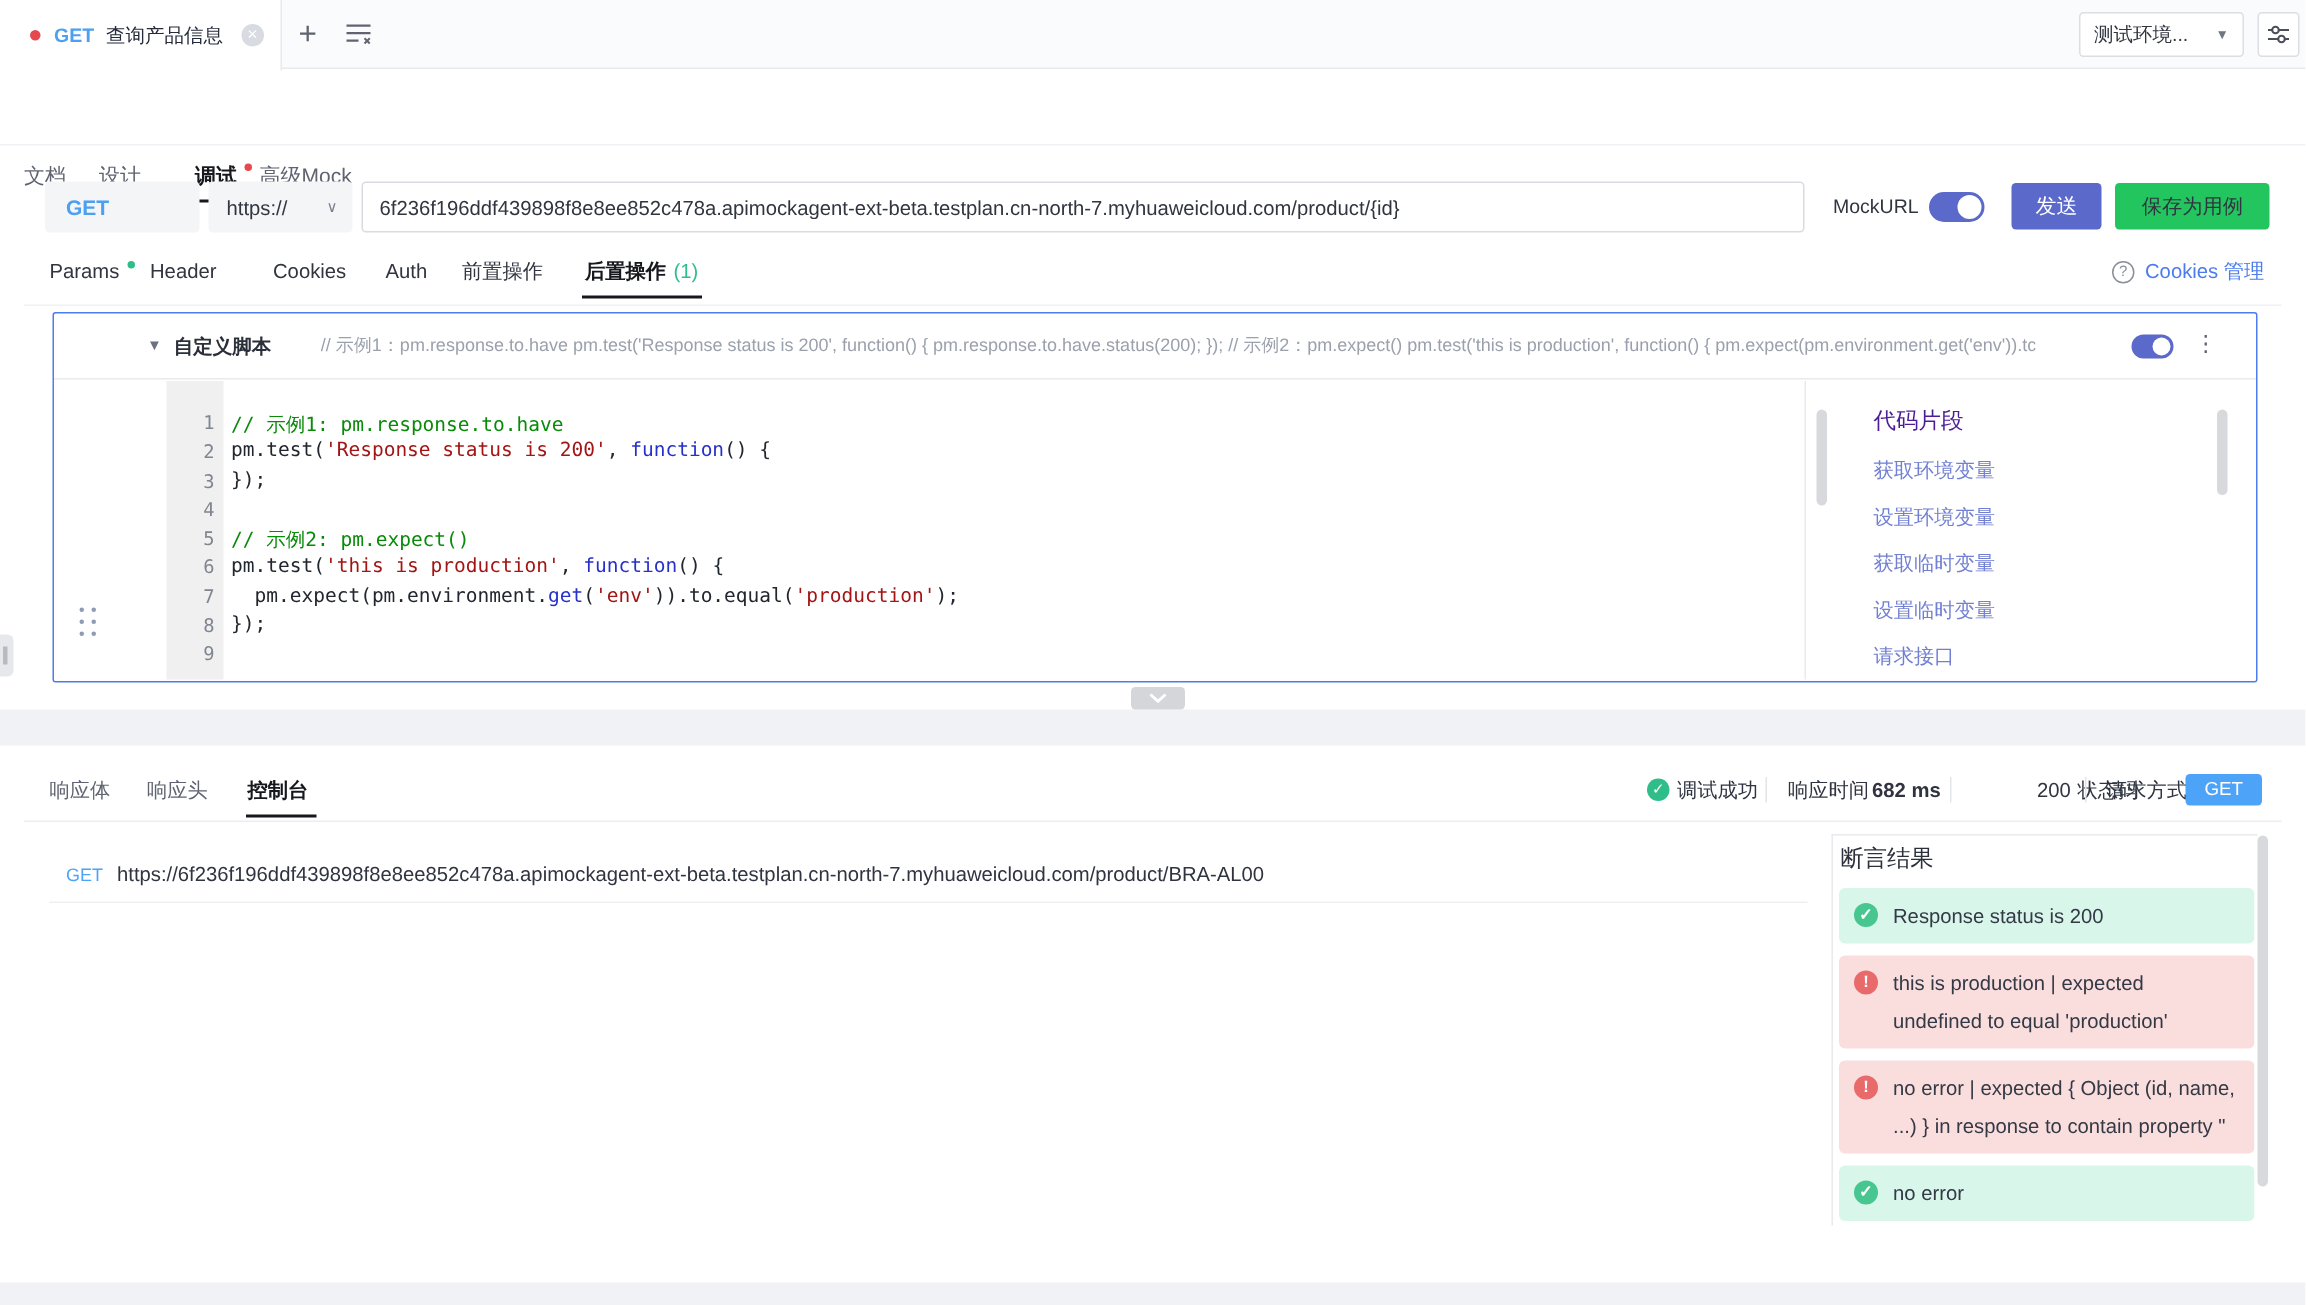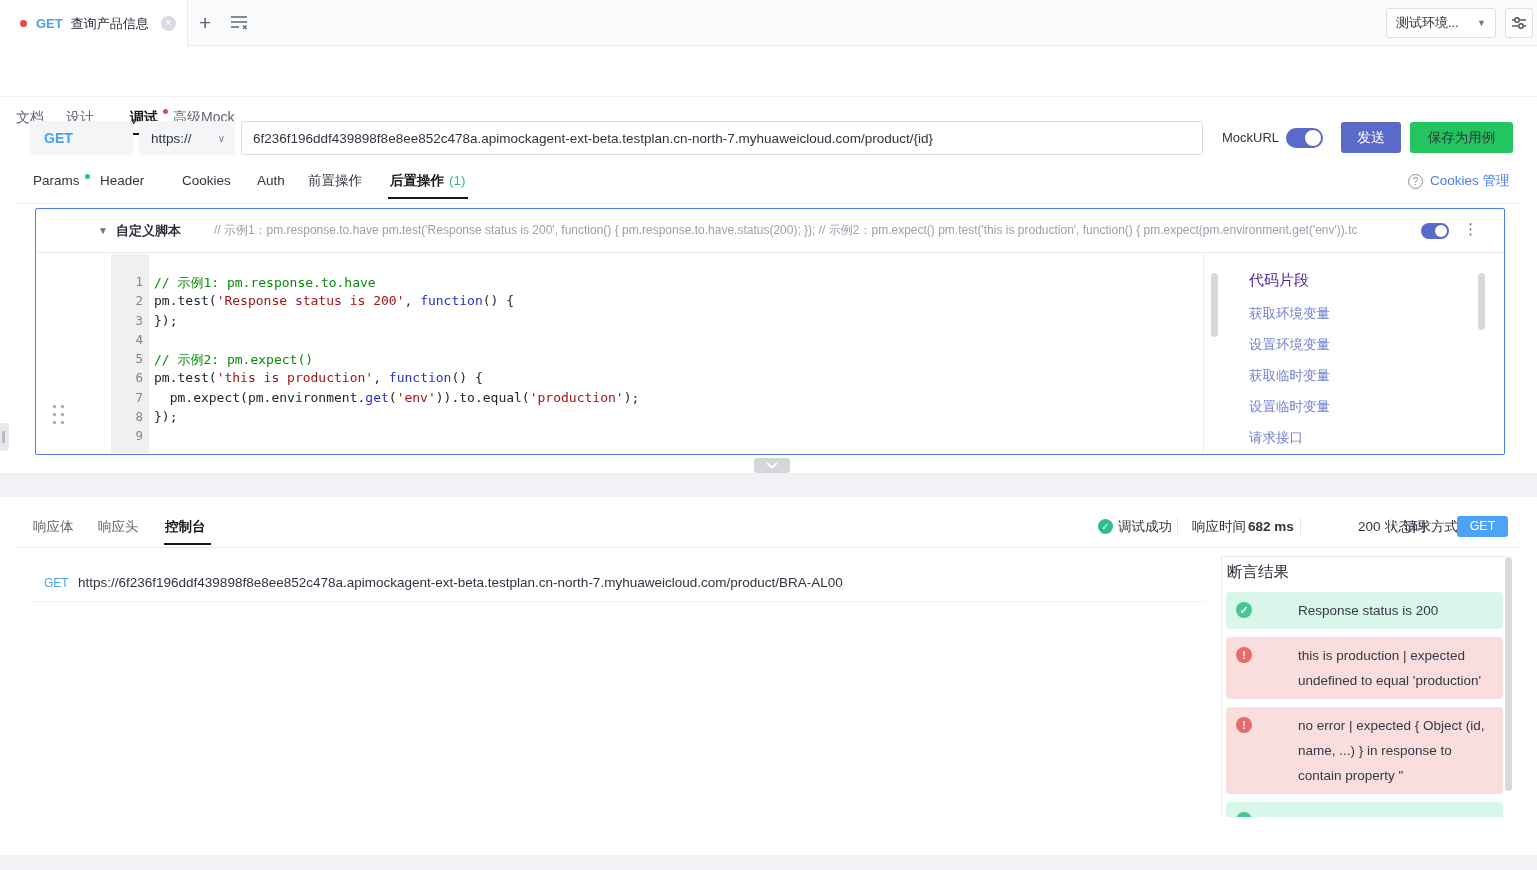--- a/index.html
+++ b/index.html
@@ -108,21 +108,21 @@
   #assert-border-left { position:absolute; left:1221px; top:556px; width:1px; height:261px; background:#e9eaee; }
   #assert-border-top { position:absolute; left:1221px; top:556px; width:284px; height:1px; background:#e9eaee; }
   #assert-title { position:absolute; left:1227px; top:562px; font-size:15.5px; color:#2b303b; }
   #assertion-list { position:absolute; left:1226px; top:592px; width:277px; height:225px; overflow:hidden; }
   .assert-item { display:flex; align-items:flex-start; gap:10px; border-radius:4px; padding:6px 10px; margin-bottom:8px; }
   .assert-item.pass { background:#d9f6ea; }
   .assert-item.fail { background:#fadede; }
   .a-icon { flex:none; width:16px; height:16px; border-radius:50%; color:#fff; font-size:11px; font-weight:bold; line-height:16px; text-align:center; margin-top:4px; }
   .pass .a-icon { background:#47c68f; }
   .fail .a-icon { background:#e86a6a; }
-  .a-text { font-size:13.5px; line-height:25px; color:#333945; width:230px;margin-left:36px; }
+  .a-text { font-size:13.5px; line-height:25px; color:#333945; width:230px; }
   #assert-scroll { left:1505px; top:557px; width:7px; height:234px; }
 </style>
 </head>
 <body>
 
 <div class="gray-strip" style="top:473px;height:24px;"></div>
 <div class="gray-strip" style="top:855px;height:15px;"></div>
 
 <div id="tabstrip">
   <div id="active-tab">

